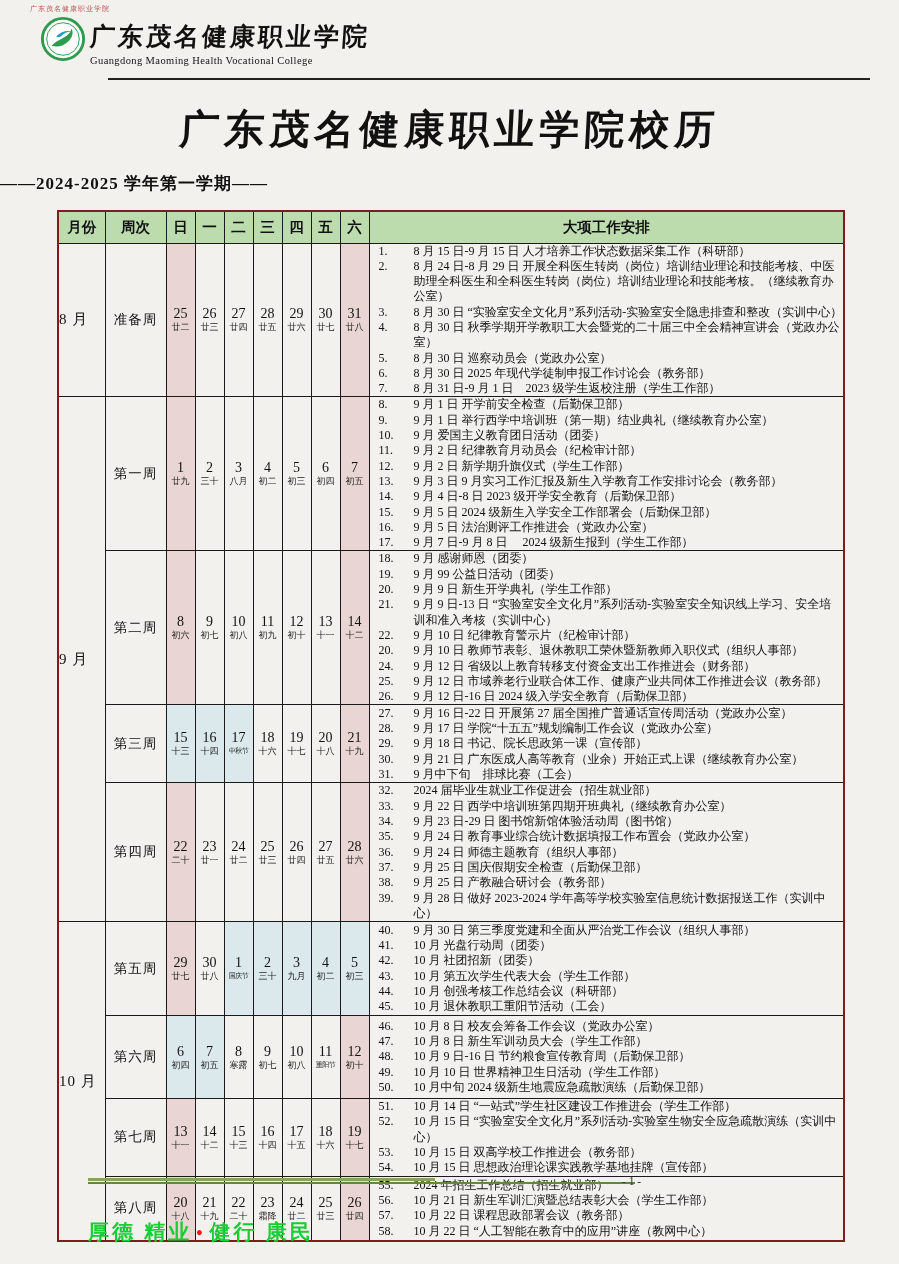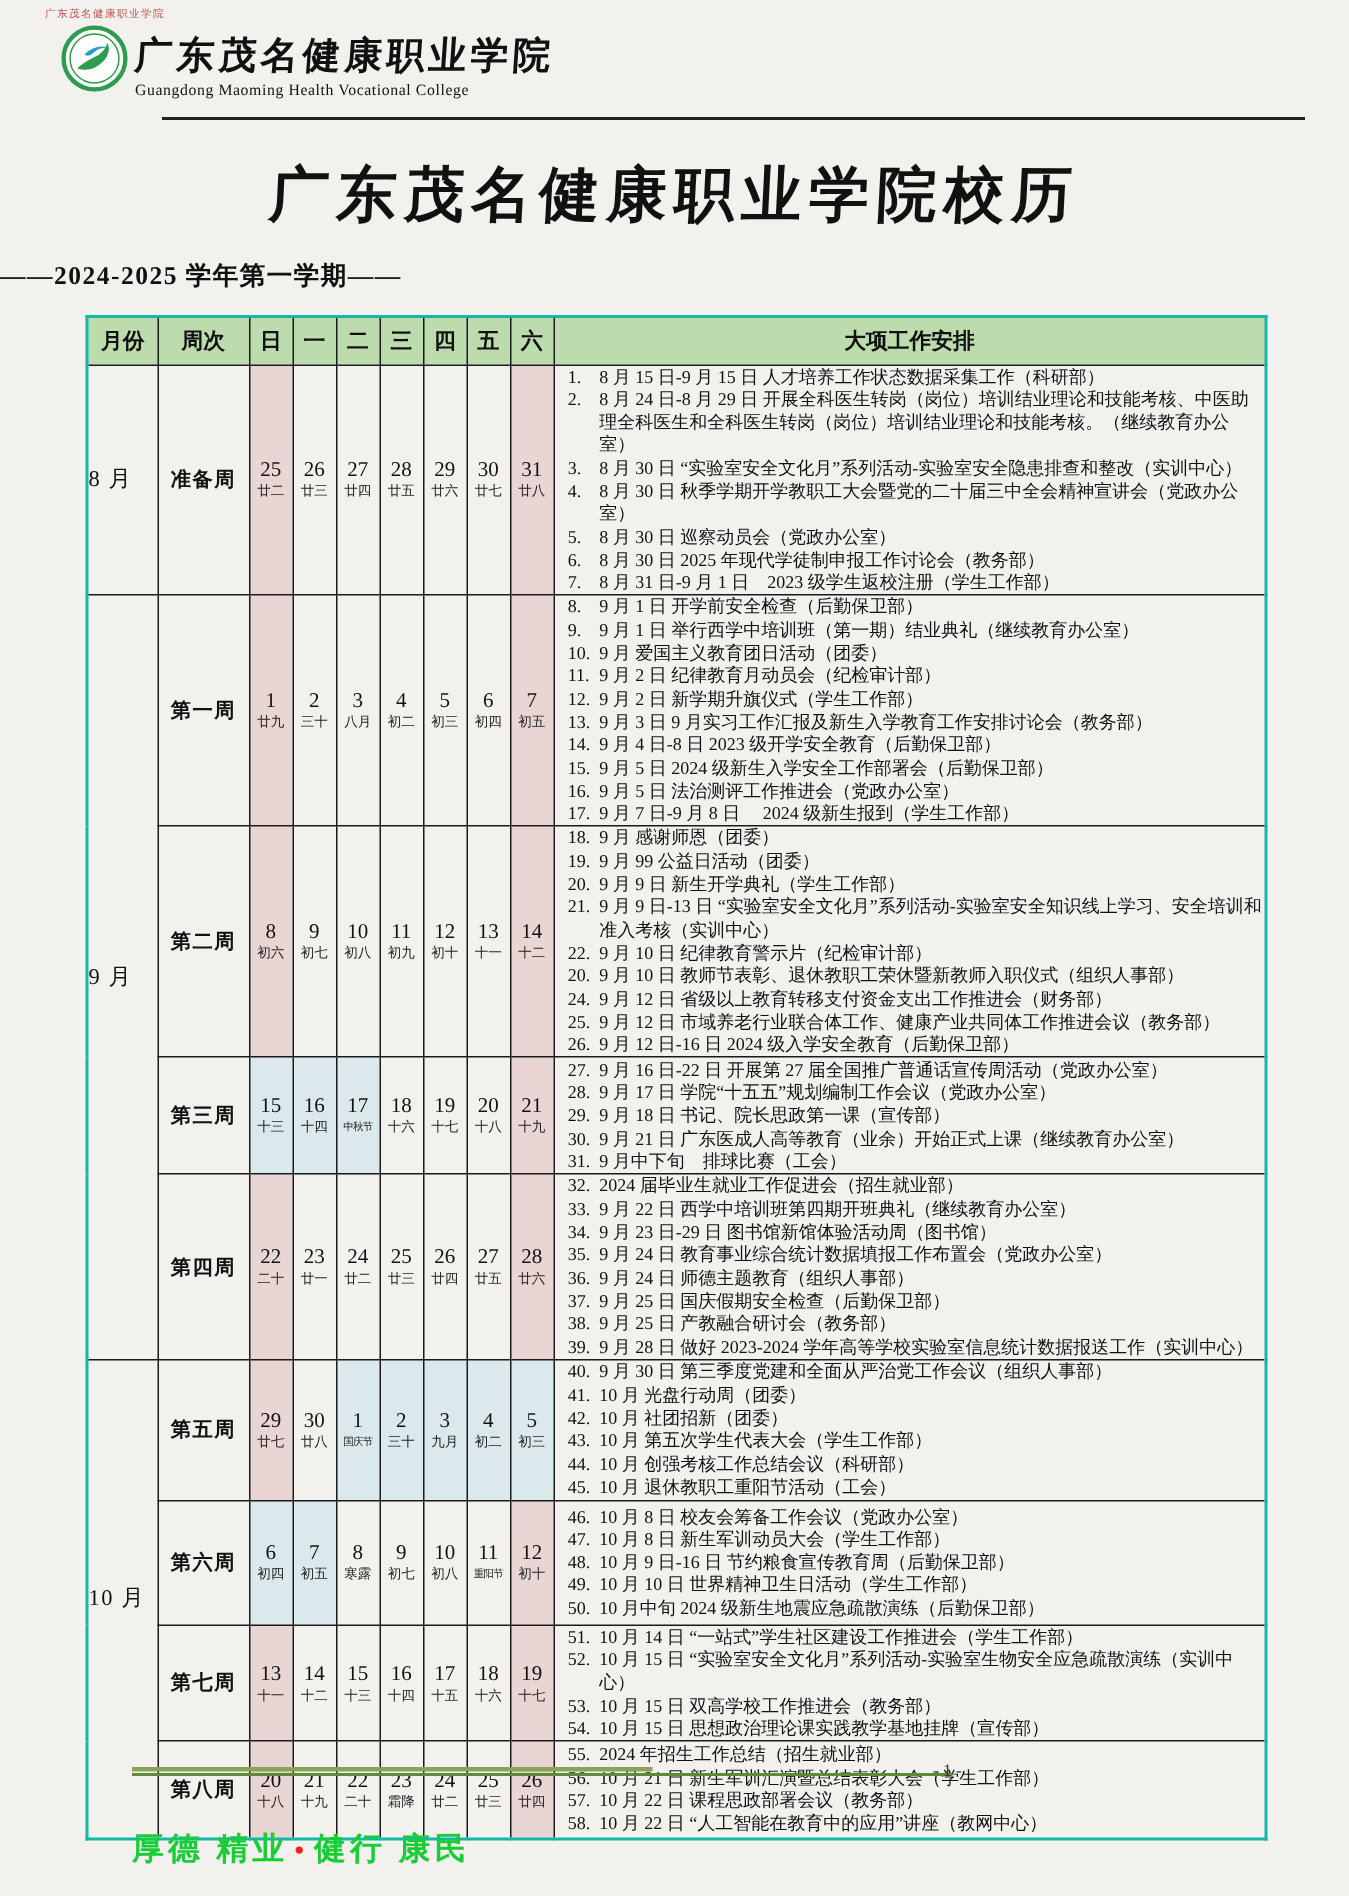--- a/index.html
+++ b/index.html
@@ -19,36 +19,36 @@
   .lh-rule{position:absolute;left:84px;top:66px;width:762px;height:2px;background:#222;}
   
   .page-title{position:absolute;top:102px;left:0;width:100%;text-align:center;
     font-size:40px;font-weight:700;letter-spacing:5px;transform:skewX(-3deg);}
   .subtitle{position:absolute;top:172px;left:0;width:100%;text-align:left;
     font-size:17px;font-weight:700;letter-spacing:1px;}
   
   table.cal{position:absolute;left:57px;top:210px;width:786px;
     border-collapse:collapse;table-layout:fixed;}
   table.cal th,table.cal td{border:1px solid #1a1a1a;padding:0;vertical-align:middle;}
-  table.cal{border:2px solid #14b8a6;}
+  table.cal{border:2px solid #7f1d1d;}
   thead tr{height:32px;}
   thead th{background:#bcdcae;font-size:14.5px;font-weight:700;text-align:center;}
   .month-cell{font-size:15px;font-weight:400;text-align:left;letter-spacing:1px;}
-  .week-cell{font-size:13.5px;text-align:center;letter-spacing:1px;font-weight:bold;}
+  .week-cell{font-size:13.5px;text-align:center;letter-spacing:1px;}
   .day-cell{text-align:center;}
   .dnum{font-size:14px;line-height:16px;}
   .dlunar{font-size:9px;line-height:11px;color:#222;}
   .dlunar.tiny{font-size:7px;letter-spacing:-0.5px;}
   .bg-pink{background:#e9d6d4;}
   .bg-blue{background:#dbe8ec;}
   .bg-white{background:transparent;}
   .events-cell{vertical-align:top;padding:3px 4px 2px 0;}
   .evt{display:flex;font-size:12px;line-height:15.3px;}
   .evt-no{flex:0 0 30px;width:30px;padding-left:9px;box-sizing:border-box;}
-  .evt-tx{flex:1;white-space:pre-wrap;}
+  .evt-tx{flex:1;white-space:pre-wrap;margin-left:14px;}
   .r0{height:126px;}.r1{height:146px;}.r2{height:154px;}.r3{height:78px;}
   .r4{height:115px;}.r5{height:94px;}.r6{height:83px;}.r7{height:69px;}.r8{height:65px;}
   
   .rule-thick{position:absolute;left:88px;top:1178px;width:347px;height:3px;background:#8ba25c;}
   .rule-thin{position:absolute;left:88px;top:1182px;width:547px;height:2px;background:#5f8a3c;}
   .page-num{position:absolute;left:622px;top:1175px;font-size:11.5px;color:#333;}
   .motto{position:absolute;left:88px;top:1218px;font-size:21px;font-weight:700;
     color:#19cd36;letter-spacing:3px;}
   .motto .dot{color:#ff1a1a;padding:0 4px;font-size:18px;}
 </style>

